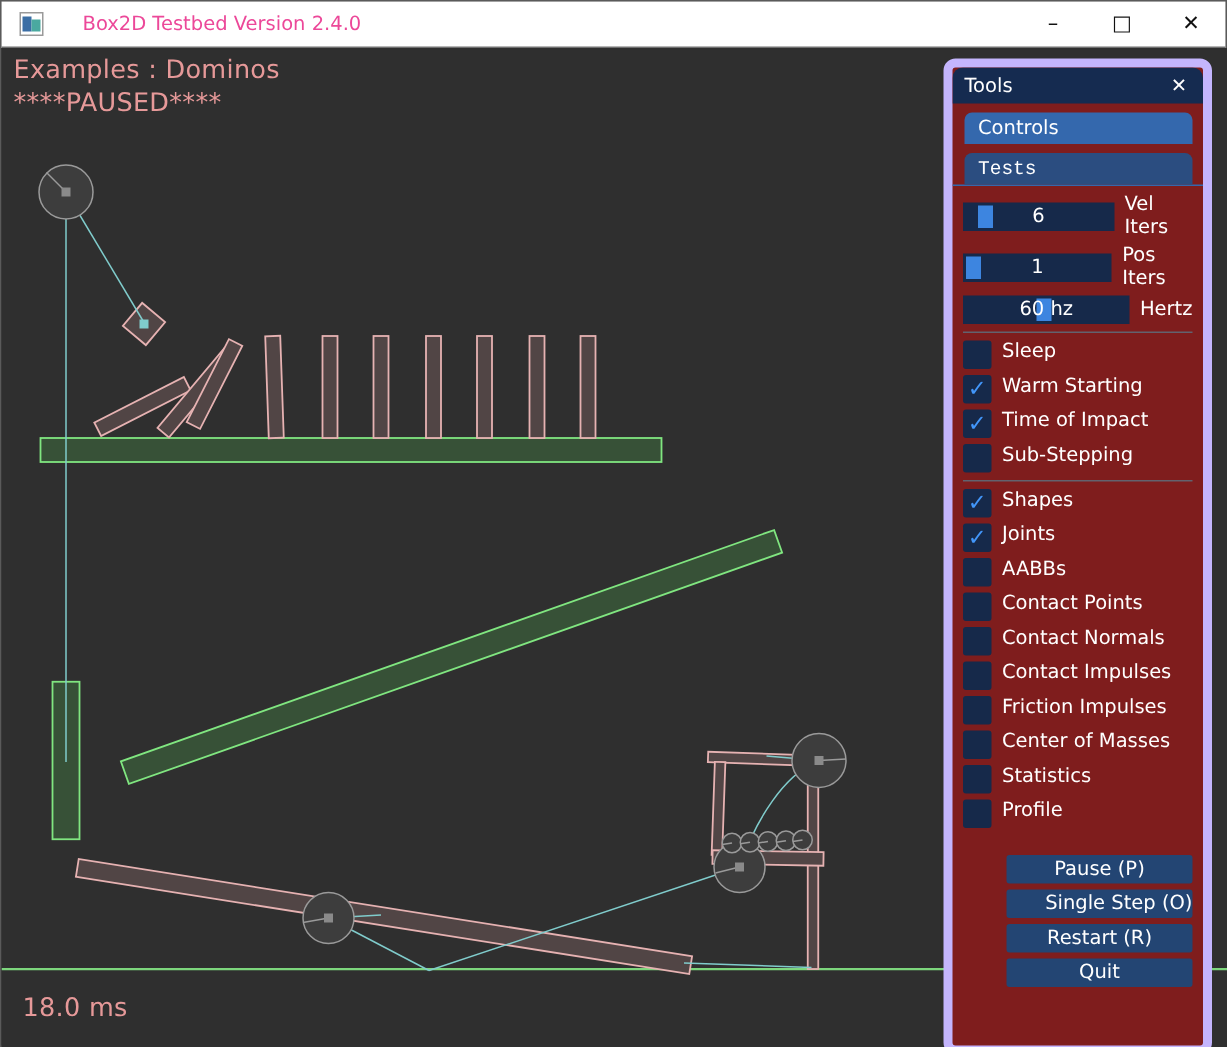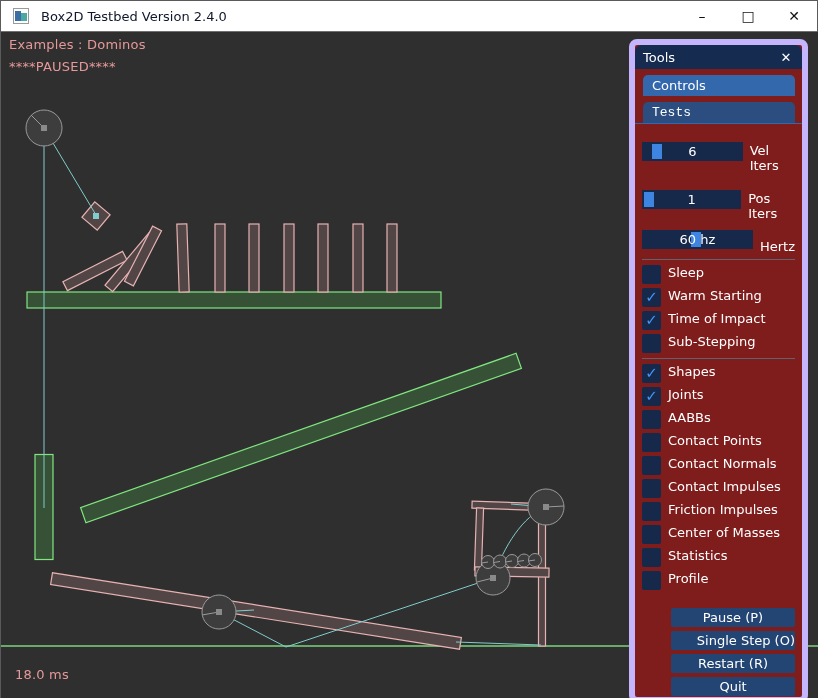--- a/index.html
+++ b/index.html
@@ -9,29 +9,29 @@
     border:1px solid #5a5a5a; }
 
   
   .titlebar { position:absolute; top:0; left:0; width:100%; height:31px;
     background:#ffffff; border-bottom:1px solid #6f6f6f;
     display:flex; align-items:center; }
   .app-icon { width:16px; height:16px; margin-left:12px; border:1px solid #9a9a9a;
     background:#ffffff; position:relative; }
   .app-icon .b1 { position:absolute; left:1px; top:2px; width:6px; height:10px; background:#3b6ea5; }
   .app-icon .b2 { position:absolute; left:7px; top:4px; width:6px; height:8px; background:#4aa9a0; }
-  .title-text { margin-left:12px; font-size:13px; color:#0f172a; }
+  .title-text { margin-left:26px; font-size:13px; color:#ec4899; }
   .win-controls { margin-left:auto; display:flex; height:100%; }
   .win-btn { width:46px; height:100%; display:flex; align-items:center; justify-content:center;
     font-size:14px; color:#111; cursor:default; }
 
   
   .canvas { position:absolute; top:31px; left:0; width:818px; height:667px; background:#2f2f2f; }
   #scene-svg { position:absolute; top:0; left:0; }
-  .overlay-text { position:absolute; font-size:13px; letter-spacing:0.2px; }
+  .overlay-text { position:absolute; font-size:17px; letter-spacing:0.2px; }
   .t-example { left:8px; top:5px; }
   .t-paused  { left:8px; top:27px; }
   .t-ms      { left:14px; bottom:17px; }
 
   
   .panel { position:absolute; left:628px; top:7px; width:179px; height:664px;
     background:#7f1d1d; border:6px solid #c4b5fd; border-radius:8px;
     color:#ffffff; font-size:13px; overflow:hidden; }
   .panel-title { height:24px; display:flex; align-items:center;
     padding:0 8px; border-radius:7px 7px 0 0; }
@@ -43,21 +43,21 @@
   .tab { height:21px; padding:0 9px; display:flex; align-items:center;
     border-radius:5px 5px 0 0; cursor:default; }
   .tab-underline { height:1px; margin:0 -7px 0 -7px; }
 
   .slider-group { margin-top:5px; }
   .srow { display:flex; align-items:center; margin-bottom:4px; }
   .strack { position:relative; width:117px; height:19px; display:flex;
     align-items:center; justify-content:center; }
   .sgrab { position:absolute; top:2px; width:10px; height:15px; }
   .sval { position:relative; z-index:1; }
-  .slab { margin-left:7px;margin-top:14px; }
+  .slab { margin-left:7px; }
 
   .sep { height:1px; background:#62626e; margin:5px 0 5px 0; }
   .crow { display:flex; margin-bottom:4px; height:19px; cursor:default; }
   .cbox { width:19px; height:19px; border-radius:2px; display:flex;
     align-items:center; justify-content:center; }
   .check { font-size:15px; font-weight:bold; line-height:1; }
   .clab { margin-left:7px; }
 
   .btn-group { margin-top:18px;padding-left:29px; }
   .pbtn { display:block; width:100%; height:19px; margin-bottom:4px; border:none;

